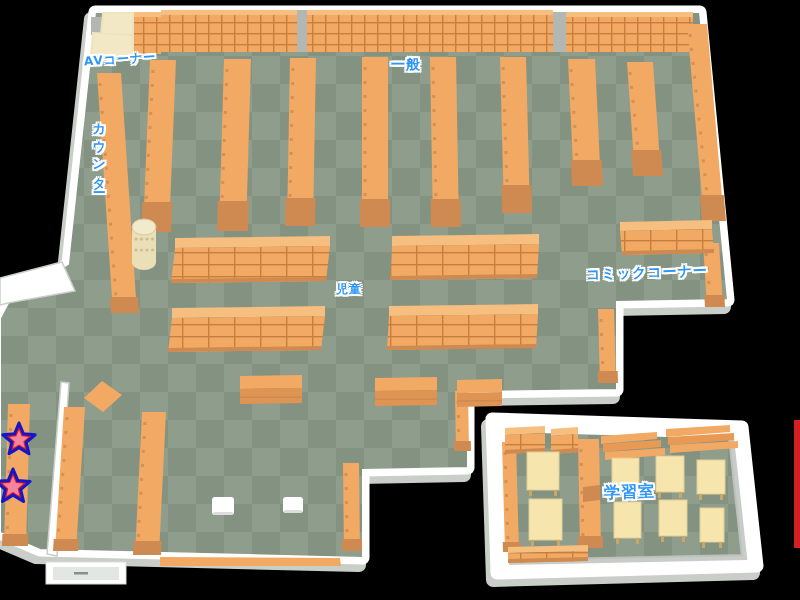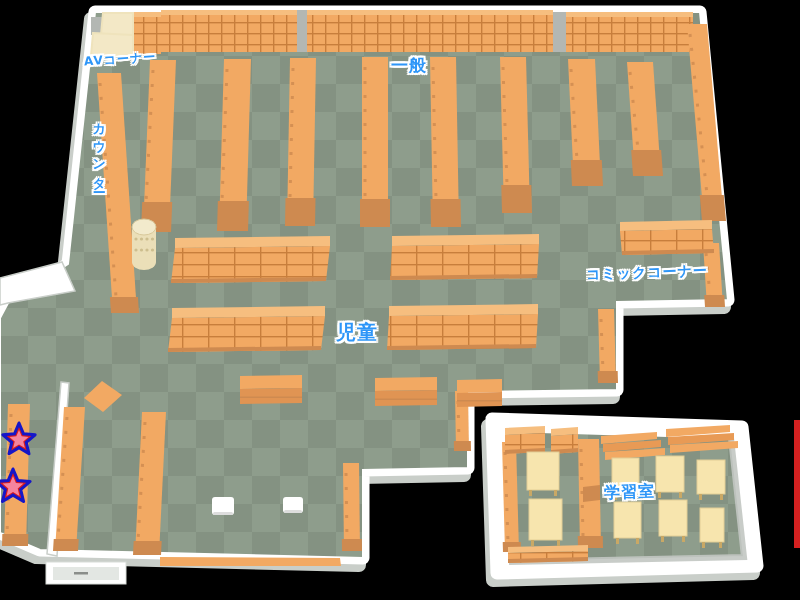--- a/index.html
+++ b/index.html
@@ -202,19 +202,19 @@
       <polygon points="19,423 23.49655718003742,433.81101999303166 35.16796077701761,434.74671109562587 26.275582349657924,442.36398000696835 28.992349288972044,453.75328890437413 19,447.65 9.007650711027958,453.75328890437413 11.724417650342076,442.36398000696835 2.8320392229823916,434.74671109562587 14.50344281996258,433.81101999303166" fill="#1616C8" stroke="#1616C8" stroke-width="3" stroke-linejoin="round"></polygon>
       <polygon points="19,427 22.438543725910968,435.26725058290657 31.363734711836997,435.9827790731257 24.56368062032665,441.8077494170934 26.64120827980215,450.5172209268743 19,445.85 11.35879172019785,450.5172209268743 13.436319379673352,441.8077494170934 6.636265288163004,435.9827790731257 15.561456274089032,435.26725058290657" fill="#DC1C1C"></polygon>
       <polygon points="19,430 21.64503363531613,436.35942352531276 28.510565162951536,436.90983005625054 23.27975432332819,441.39057647468724 24.877852522924734,448.09016994374946 19,444.5 13.12214747707527,448.09016994374946 14.720245676671809,441.39057647468724 9.489434837048465,436.90983005625054 16.35496636468387,436.35942352531276" fill="#F5849E"></polygon>
       <polygon points="13.000000000000002,469 17.76106054356903,480.44696234556295 30.119017293312762,481.43769410125094 20.703557781990742,489.5030376544371 23.580134541264517,501.56230589874906 13,495.1 2.419865458735485,501.56230589874906 5.296442218009257,489.5030376544371 -4.119017293312762,481.43769410125094 8.238939456430966,480.44696234556295" fill="#1616C8" stroke="#1616C8" stroke-width="3" stroke-linejoin="round"></polygon>
       <polygon points="13,473 16.70304708944258,481.90319293543786 26.31479122813215,482.6737620787507 18.991656052659465,488.94680706456217 21.228993532094623,498.3262379212493 13,493.3 4.771006467905378,498.3262379212493 7.008343947340533,488.94680706456217 -0.3147912281321492,482.6737620787507 9.296952910557419,481.90319293543786" fill="#DC1C1C"></polygon>
       <polygon points="13,476 15.909536998847742,482.995365877844 23.46162167924669,483.60081306187556 17.70772975566101,488.529634122156 19.465637775217203,495.89918693812444 13,491.95 6.534362224782797,495.89918693812444 8.29227024433899,488.529634122156 2.5383783207533117,483.60081306187556 10.090463001152257,482.995365877844" fill="#F5849E"></polygon>
       <rect x="794" y="420" width="6" height="128" fill="#D42020"></rect>
     </svg>
   <div id="labels">
       <div class="maplabel" style="left: 84px; top: 53px; font-size: 12px; transform: rotate(-4deg);">AVコーナー</div>
-      <div class="maplabel" style="left: 391px; top: 57px; font-size: 17px;">一般</div>
+      <div class="maplabel" style="left: 391px; top: 57px; font-size: 14px;">一般</div>
       <div class="maplabel v" style="left: 92px; top: 114px; font-size: 13px;">カウンター</div>
-      <div class="maplabel" style="left: 336px; top: 283px; font-size: 20px; margin-top: 39px;">児童</div>
+      <div class="maplabel" style="left: 336px; top: 283px; font-size: 12px;">児童</div>
       <div class="maplabel" style="left: 586px; top: 265px; font-size: 14px; transform: rotate(-2deg);">コミックコーナー</div>
       <div class="maplabel" style="left: 604px; top: 484px; font-size: 16px; transform: rotate(-2deg);">学習室</div>
     </div>
 </div>
 
 </body></html>

